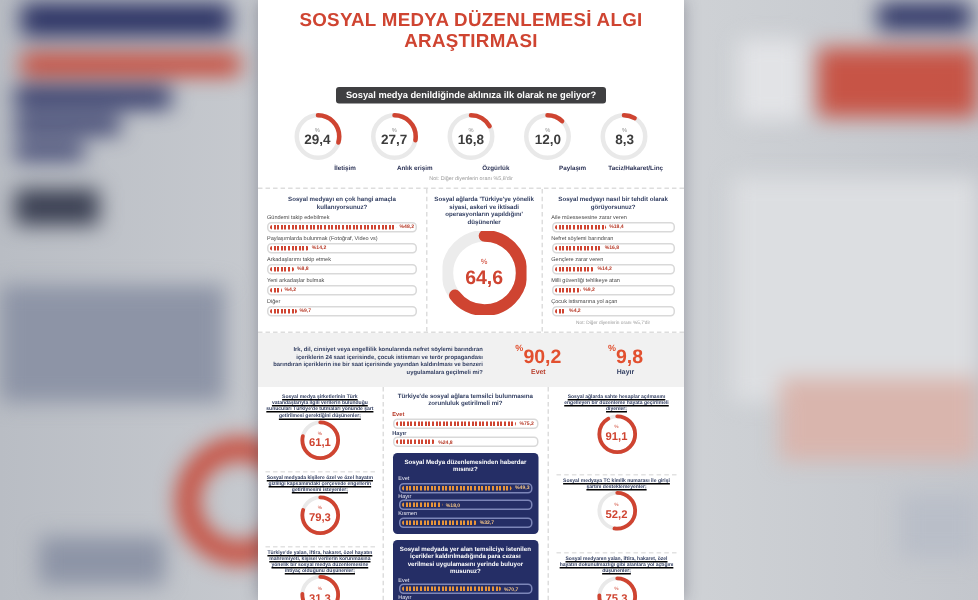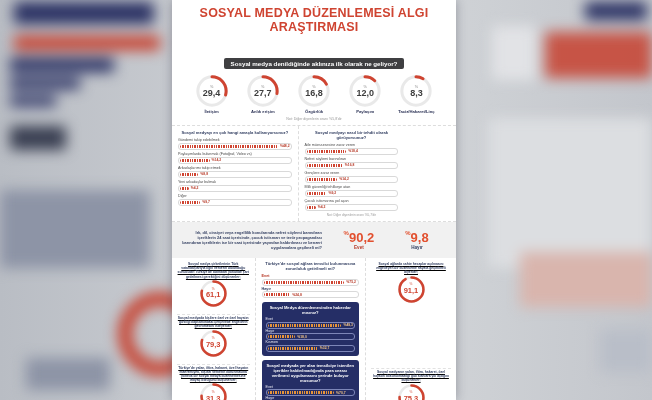--- a/index.html
+++ b/index.html
@@ -20,21 +20,21 @@
   .card{
     position:absolute;left:172px;top:0;width:284px;height:400px;background:#ffffff;
     box-shadow:0 0 10px rgba(40,40,60,.35);display:flex;flex-direction:column;
   }
   .hdr{text-align:center;padding-top:6px;}
   .title{font-size:12.5px;font-weight:bold;color:#cf4431;letter-spacing:.2px;}
   .subtitle{display:inline-block;margin-top:4px;background:#3f3f41;color:#fff;
     font-size:6.2px;font-weight:bold;padding:2px 7px;border-radius:2px;}
   
   .gaugerow{display:flex;justify-content:space-between;padding:5px 14px 0 14px;}
-  .gcell{width:52px;text-align:center;}
+  .gcell{width:52px;text-align:right;}
   .gwrap{position:relative;width:32px;height:32px;margin:0 auto;}
   .gwrap svg{width:100%;height:100%;transform:rotate(-90deg);}
   .gwrap .track{fill:none;stroke:#e9e9e9;stroke-width:3.4;}
   .gwrap .arc{fill:none;stroke:#cf4431;stroke-width:3.4;stroke-linecap:round;}
   .gnum{position:absolute;inset:0;display:flex;flex-direction:column;justify-content:center;align-items:center;}
   .gnum .pct{font-size:3.8px;color:#8a8a8a;line-height:4px;}
   .gnum .val{font-size:9px;font-weight:bold;color:#3d3d3d;line-height:9px;}
   .glabel{font-size:4.2px;font-weight:bold;color:#2c3356;margin-top:2px;}
   .topnote{text-align:center;font-size:3.6px;color:#9a9a9a;margin-top:3px;}
   
@@ -220,20 +220,33 @@
       </div>
       <div class="baritem">
         <div class="barlabel">Diğer</div>
         <div class="pill">
             <div class="fill" style="width: 18.43%;"></div>
             <span class="bval">%9,7</span>
           </div>
       </div>
     </div>
 
+    <div class="colB">
+      <div class="qtitle">Sosyal ağlarda 'Türkiye'ye yönelik siyasi, askeri ve iktisadi operasyonların yapıldığını' düşünenler</div>
+      <div class="bigwrap">
+        <svg viewBox="0 0 36 36">
+            <circle class="track" cx="18" cy="18" r="15.915"></circle>
+            <circle class="arc" cx="18" cy="18" r="15.915" stroke-dasharray="64.6 35.400000000000006"></circle>
+          </svg>
+        <div class="bignum">
+            <span class="pct">%</span>
+            <span class="val">64,6</span>
+          </div>
+      </div>
+    </div>
 
     <div class="colC">
       <div class="qtitle">Sosyal medyayı nasıl bir tehdit olarak görüyorsunuz?</div>
       <div class="baritem">
         <div class="barlabel">Aile müessesesine zarar veren</div>
         <div class="pill">
             <div class="fill" style="width: 44.16%;"></div>
             <span class="bval">%18,4</span>
           </div>
       </div>
@@ -379,20 +392,33 @@
               <circle class="track" cx="18" cy="18" r="15.915"></circle>
               <circle class="arc" cx="18" cy="18" r="15.915" stroke-dasharray="91.1 8.900000000000006"></circle>
             </svg>
           <div class="sgnum">
               <span class="pct">%</span>
               <span class="val">91,1</span>
             </div>
         </div>
       </div>
       <div class="stack">
+        <div class="cap">Sosyal medyaya TC kimlik numarası ile girişi şartını desteklemeyenler;</div>
+        <div class="sgwrap">
+          <svg viewBox="0 0 36 36">
+              <circle class="track" cx="18" cy="18" r="15.915"></circle>
+              <circle class="arc" cx="18" cy="18" r="15.915" stroke-dasharray="52.2 47.8"></circle>
+            </svg>
+          <div class="sgnum">
+              <span class="pct">%</span>
+              <span class="val">52,2</span>
+            </div>
+        </div>
+      </div>
+      <div class="stack">
         <div class="cap">Sosyal medyanın yalan, iftira, hakaret, özel hayatın dokunulmazlığı gibi alanlara yol açtığını düşünenler;</div>
         <div class="sgwrap">
           <svg viewBox="0 0 36 36">
               <circle class="track" cx="18" cy="18" r="15.915"></circle>
               <circle class="arc" cx="18" cy="18" r="15.915" stroke-dasharray="75.3 24.700000000000003"></circle>
             </svg>
           <div class="sgnum">
               <span class="pct">%</span>
               <span class="val">75,3</span>
             </div>

